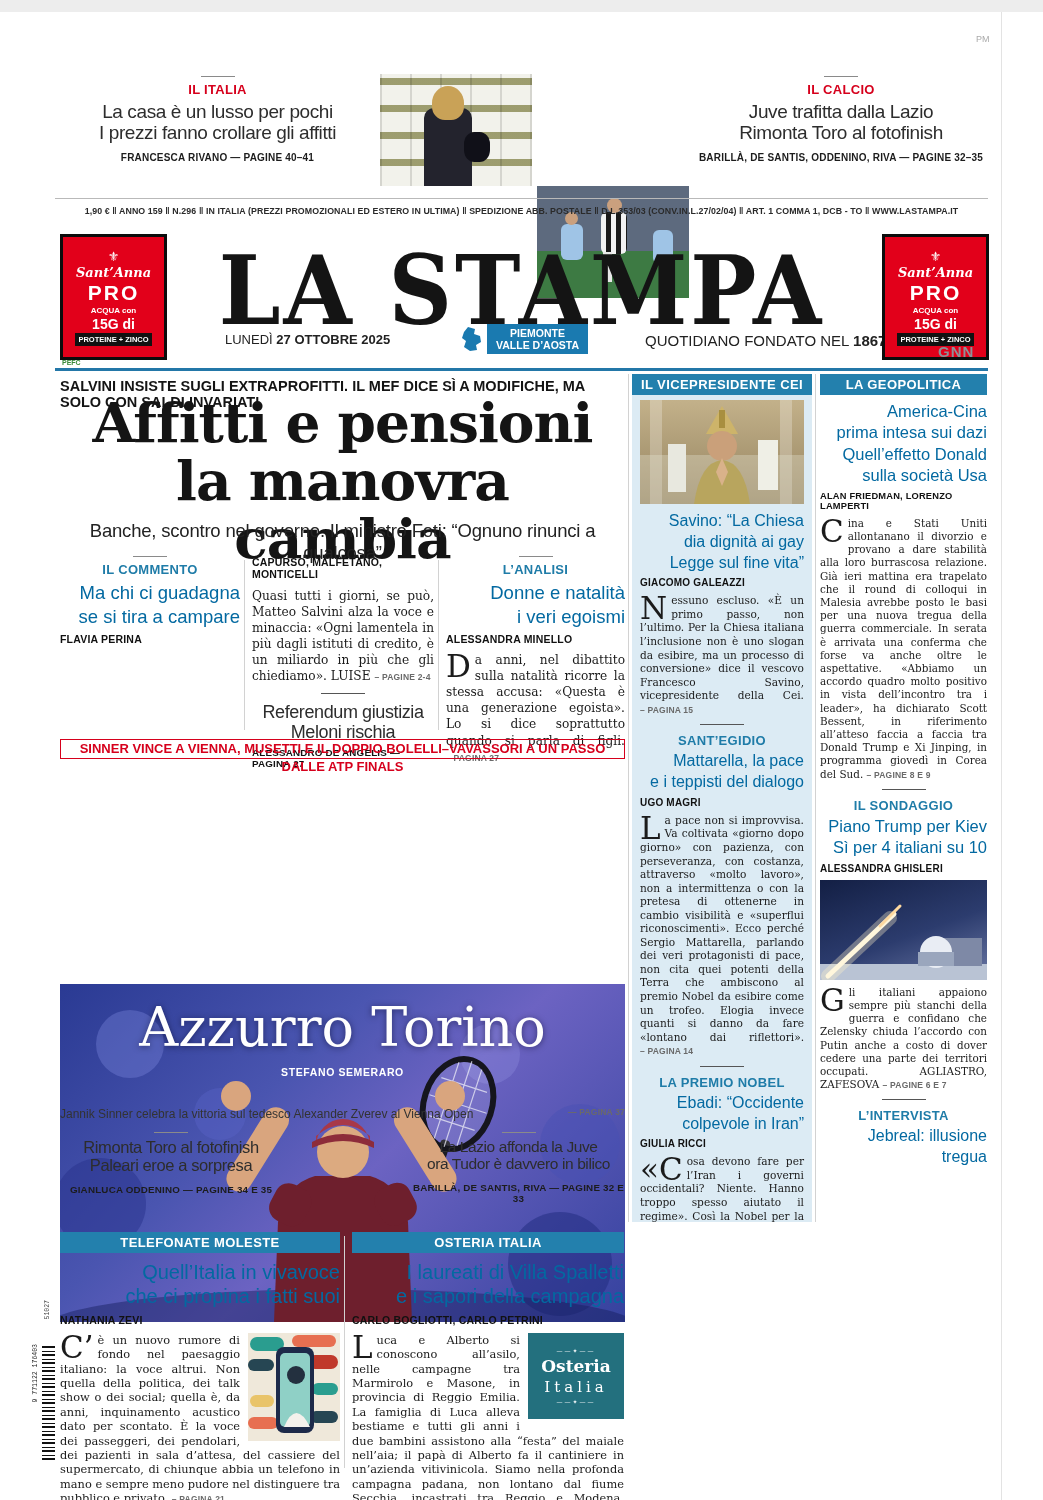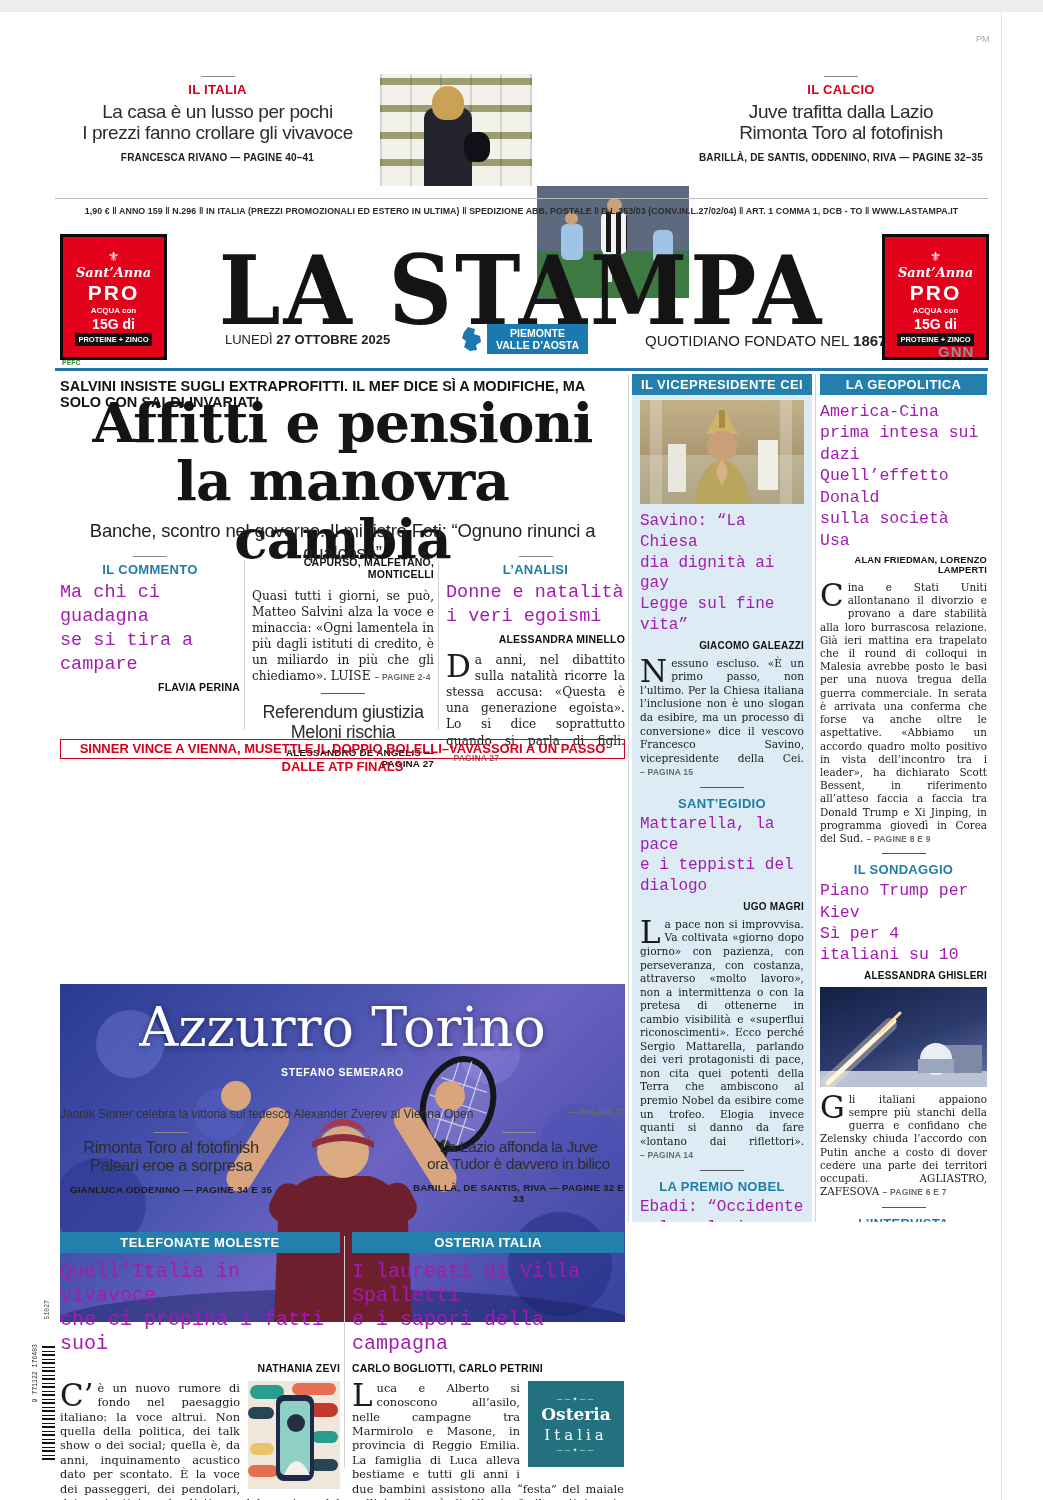--- a/index.html
+++ b/index.html
@@ -10,48 +10,48 @@
   .toprule{width:34px;border-top:1.5px solid #8a8a8a;margin:0 auto 5px}
   .klabel{color:#d6001c;font-weight:bold;font-size:13px;letter-spacing:.3px}
   .blabel{color:#1f7ca8;font-weight:bold;font-size:13px;letter-spacing:.3px}
   .lighttitle{font-weight:400;color:#2d2d2d;letter-spacing:-.4px;line-height:1.12}
   .shead{font-family:"DejaVu Serif",serif;font-weight:400;color:#141414}
   .bodytxt{font-family:"DejaVu Serif",serif;text-align:justify;color:#1b1b1b}
   .drop::first-letter{float:left;font-size:31px;line-height:25px;padding:2px 4px 0 0}
   .pgref{font-family:"Liberation Sans",sans-serif;font-size:8.5px;font-weight:bold;color:#6a6a6a;letter-spacing:.2px;white-space:nowrap}
   .byline{font-size:10.5px;font-weight:bold;color:#1c1c1c;letter-spacing:.2px}
   .badge{background:#2380ad;color:#fff;font-weight:bold;font-size:13px;text-align:center;padding:3px 0;letter-spacing:.4px}
-  .authors{font-size:10.5px;font-weight:bold;text-align:right;letter-spacing:.2px;color:#111}
+  .authors{font-size:10.5px;font-weight:bold;text-align:left;letter-spacing:.2px;color:#111}
   .divider{width:44px;border-top:1.2px solid #555;margin:8px auto}
   .vline{position:absolute;border-left:1px solid #d2d2d2}
   .photo{position:relative;overflow:hidden}
   
   .masthead{font-family:"DejaVu Serif",serif;font-weight:bold;font-size:88px;letter-spacing:3px;
             transform:scaleY(1.08);transform-origin:top center;color:#141414;white-space:nowrap}
   .redad{border:3px solid #0c0c0c;background:#e2001a;color:#fff;display:flex;flex-direction:column;
          align-items:center;justify-content:center;gap:1px;text-align:center}
   .eb{background:#1a7ab0;color:#fff;font-weight:bold;font-size:10.5px;line-height:1.15;padding:3px 9px;text-align:center}
   
   .colbody{font-family:"DejaVu Serif",serif;text-align:justify;color:#1b1b1b}
-  .coltitle{font-family:Liberation Mono, monospace;color:#a21caf;text-align:left;line-height:1.3}
+  .coltitle{font-family:Liberation Sans, sans-serif;color:#0369a1;text-align:right;line-height:1.3}
   .osteria-logo{background:#23707e;color:#fff;font-family:"DejaVu Serif",serif;text-align:center;
                 display:flex;flex-direction:column;justify-content:center;gap:2px}
 </style>
 </head>
 <body>
 
 <div class="page">
 
   <div class="abs" style="left:976px;top:22px;font-size:9px;color:#aaa">PM</div>
 
   <div class="abs ctr" style="left:60px;top:64px;width:315px">
     <div class="toprule"></div>
     <div class="klabel">IL ITALIA</div>
     <div class="lighttitle" style="font-size:19px;margin-top:4px">La casa è un lusso per pochi</div>
-    <div class="lighttitle" style="font-size:19px">I prezzi fanno crollare gli vivavoce</div>
+    <div class="lighttitle" style="font-size:19px">I prezzi fanno crollare gli affitti</div>
     <div class="byline" style="margin-top:8px;font-size:10px">FRANCESCA RIVANO — PAGINE 40–41</div>
   </div>
 
   <div class="abs photo" style="left:380px;top:62px;width:152px;height:112px;background:#a9a97c">
     <div class="abs" style="left:0;top:0;width:152px;height:112px;background:
       repeating-linear-gradient(90deg, rgba(0,0,0,.12) 0 2px, transparent 2px 30px),
       repeating-linear-gradient(0deg, rgba(255,255,255,.85) 0 20px, rgba(120,120,70,.25) 20px 27px)"></div>
     <div class="abs" style="left:44px;top:34px;width:48px;height:78px;background:#23232d;border-radius:10px 10px 0 0"></div>
     <div class="abs" style="left:52px;top:12px;width:32px;height:34px;background:#c9a257;border-radius:50% 50% 40% 40%"></div>
     <div class="abs" style="left:84px;top:58px;width:26px;height:30px;background:#101018;border-radius:40%"></div>

